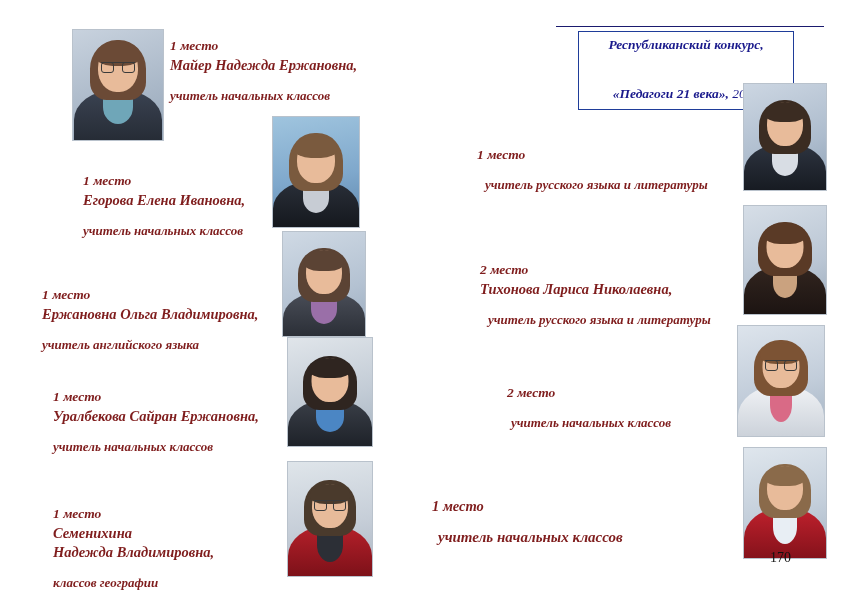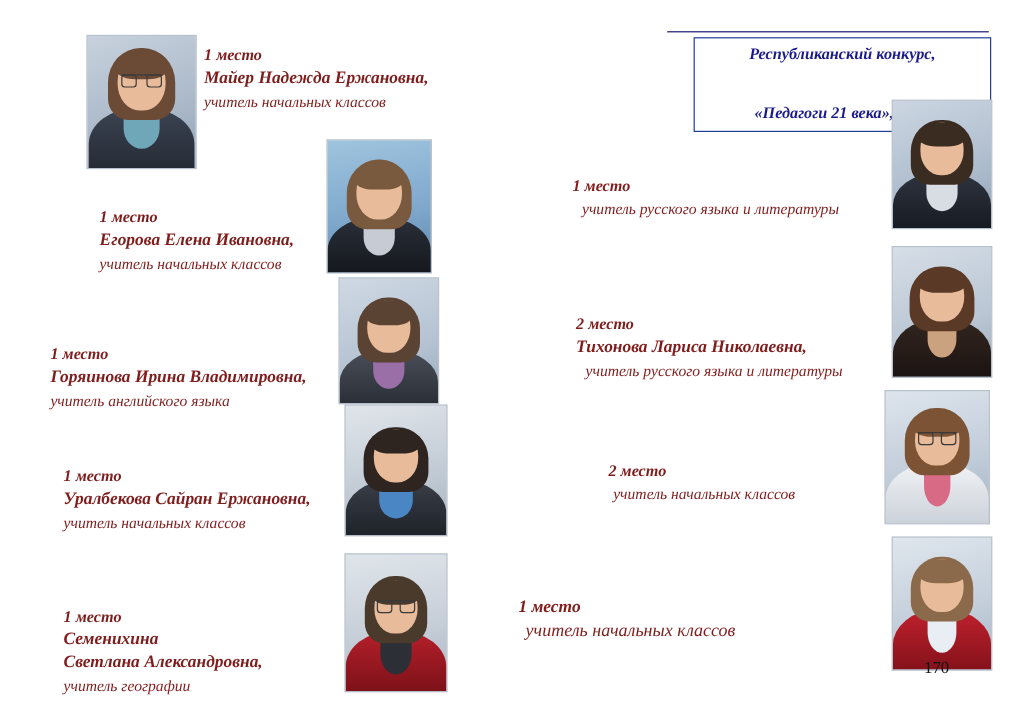--- a/index.html
+++ b/index.html
@@ -26,21 +26,21 @@
     left: 556px;
     top: 26px;
     width: 268px;
     height: 0;
     border-top: 1.5px solid #1a1a6e;
   }
   .header-box {
     position: absolute;
     left: 578px;
     top: 31px;
-    width: 248px;
+    width: 216px;
     padding: 4px 6px 6px 6px;
     border: 1.2px solid #1f3d99;
     box-sizing: border-box;
     text-align: center;
     color: #1a1a8c;
     font-style: italic;
     font-size: 13.5px;
     line-height: 1.35;
   }
   .header-box .l1 { font-weight: bold; }
@@ -128,24 +128,24 @@
     font-size: 13.5px;
     display: block;
     margin-bottom: 1px;
   }
   .caption .name {
     font-weight: bold;
     font-size: 14.5px;
     display: block;
   }
   .caption .role {
-    font-weight: normal;
+    font-weight: bold;
     font-size: 13px;
     display: block;
-    margin-top: 1px;
+    margin-top: 12px;
   }
   .caption.big .name { font-size: 17px; }
   .caption.big .role { font-size: 15px; }
   .caption.big .place { font-size: 14.5px; }
   .caption.right { text-align: left; }
 
   .page-number {
     position: absolute;
     left: 770px;
     top: 550px;
@@ -268,35 +268,35 @@
   </div>
 
   <div class="caption" style="left:83px; top:172px; width:215px;">
     <span class="place">1 место</span>
     <span class="name">Егорова Елена Ивановна,</span>
     <span class="role">учитель начальных классов</span>
   </div>
 
   <div class="caption" style="left:42px; top:286px; width:255px;">
     <span class="place">1  место</span>
-    <span class="name">Горяинова Ирина Владимировна,</span>
+    <span class="name">Ержановна Ольга Владимировна,</span>
     <span class="role">учитель английского языка</span>
   </div>
 
   <div class="caption" style="left:53px; top:388px; width:250px;">
     <span class="place">1  место</span>
     <span class="name">Уралбекова Сайран Ержановна,</span>
     <span class="role">учитель начальных классов</span>
   </div>
 
   <div class="caption" style="left:53px; top:505px; width:225px;">
     <span class="place">1 место</span>
     <span class="name">Семенихина</span>
-    <span class="name">Светлана Александровна,</span>
-    <span class="role">учитель географии</span>
+    <span class="name">Надежда Владимировна,</span>
+    <span class="role">классов географии</span>
   </div>
 
   <div class="caption right" style="left:477px; top:146px; width:280px;">
     <span class="place">1  место</span>
     <span class="role" style="margin-left:8px;">учитель русского языка и литературы</span>
   </div>
 
   <div class="caption right" style="left:480px; top:261px; width:280px;">
     <span class="place">2  место</span>
     <span class="name">Тихонова  Лариса Николаевна,</span>

